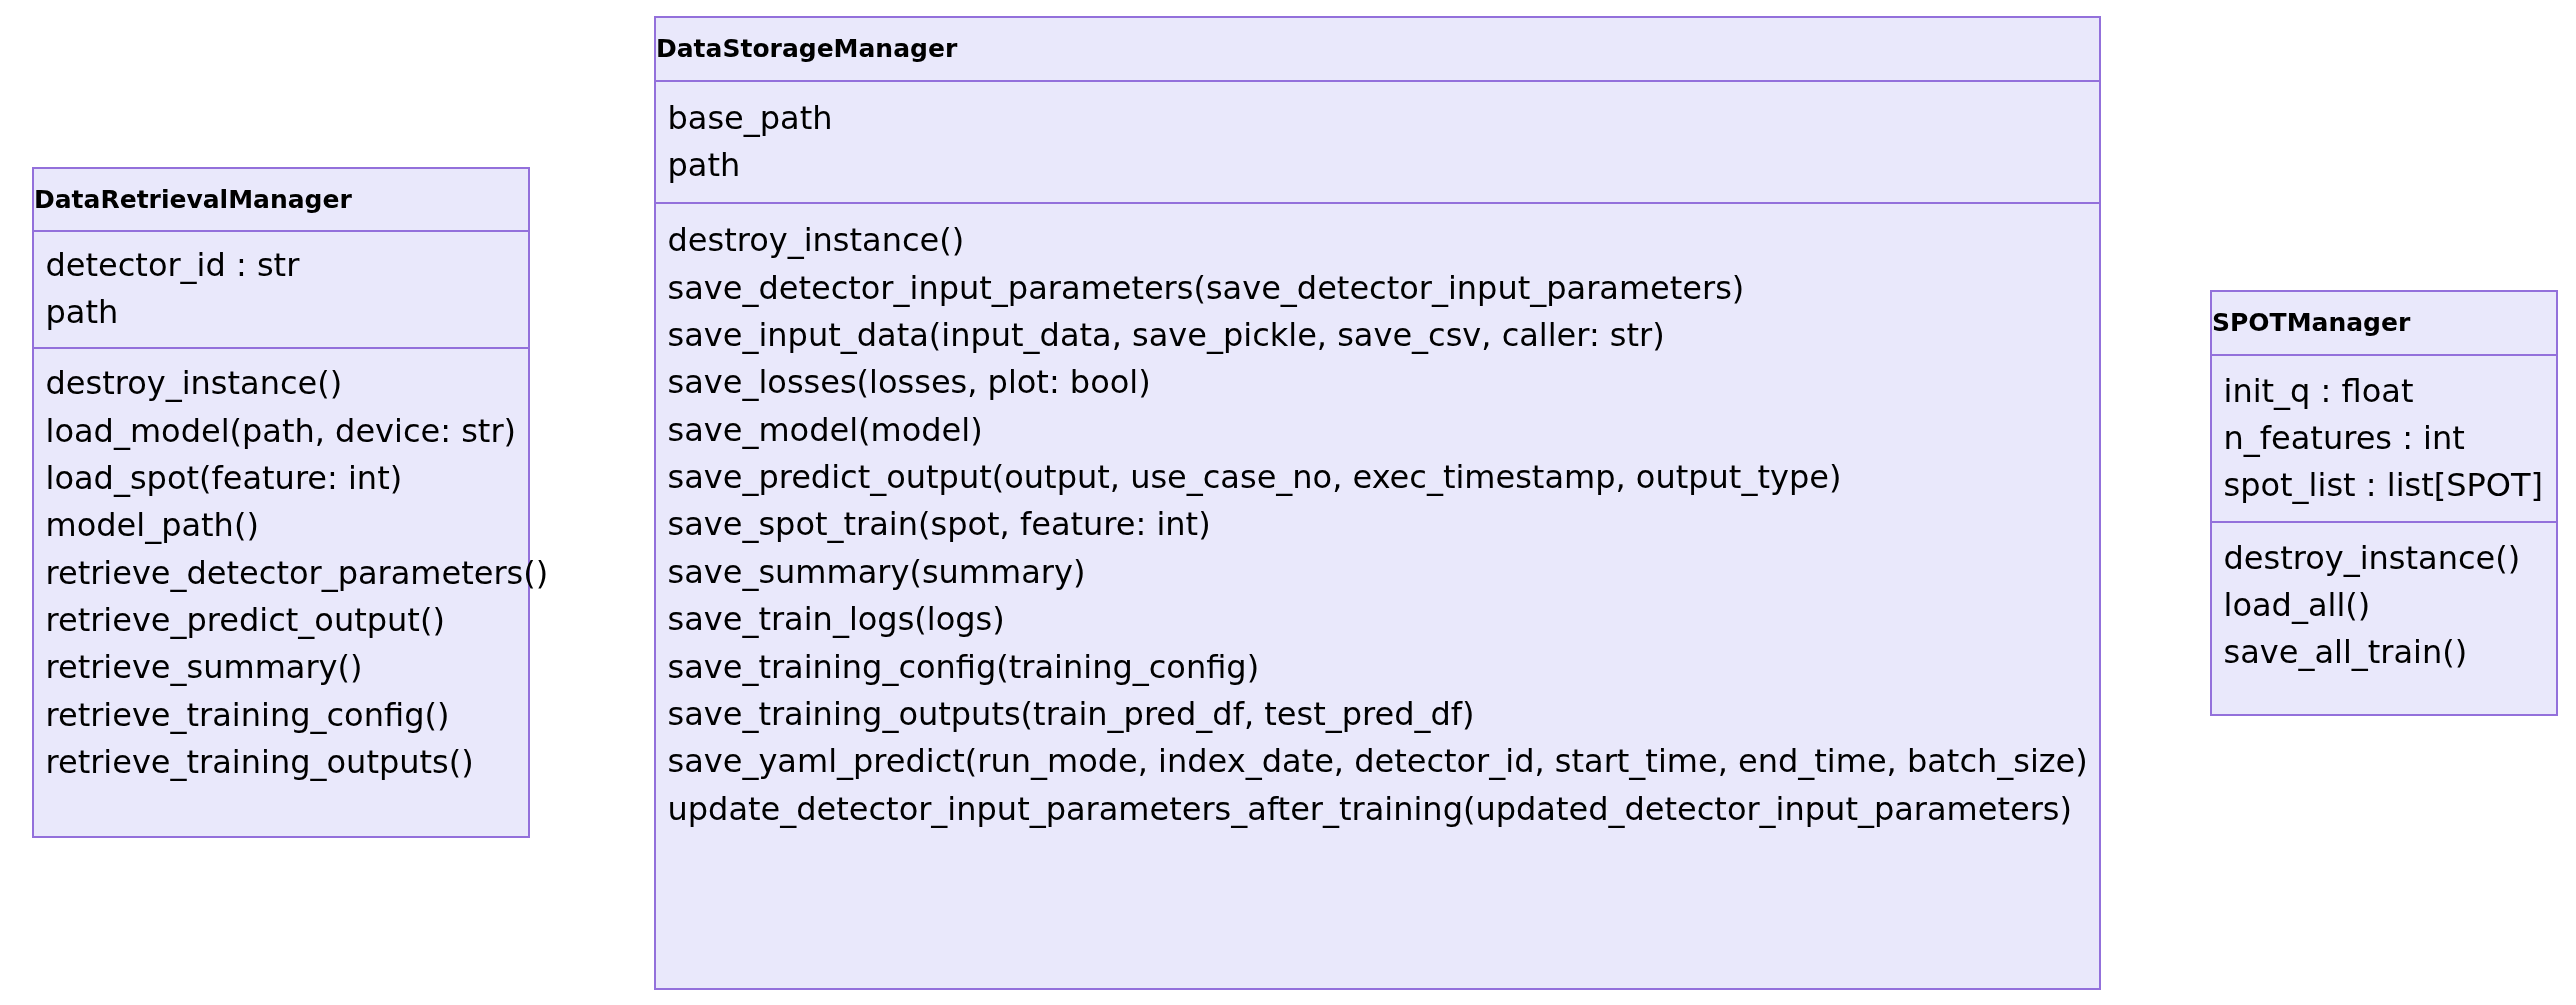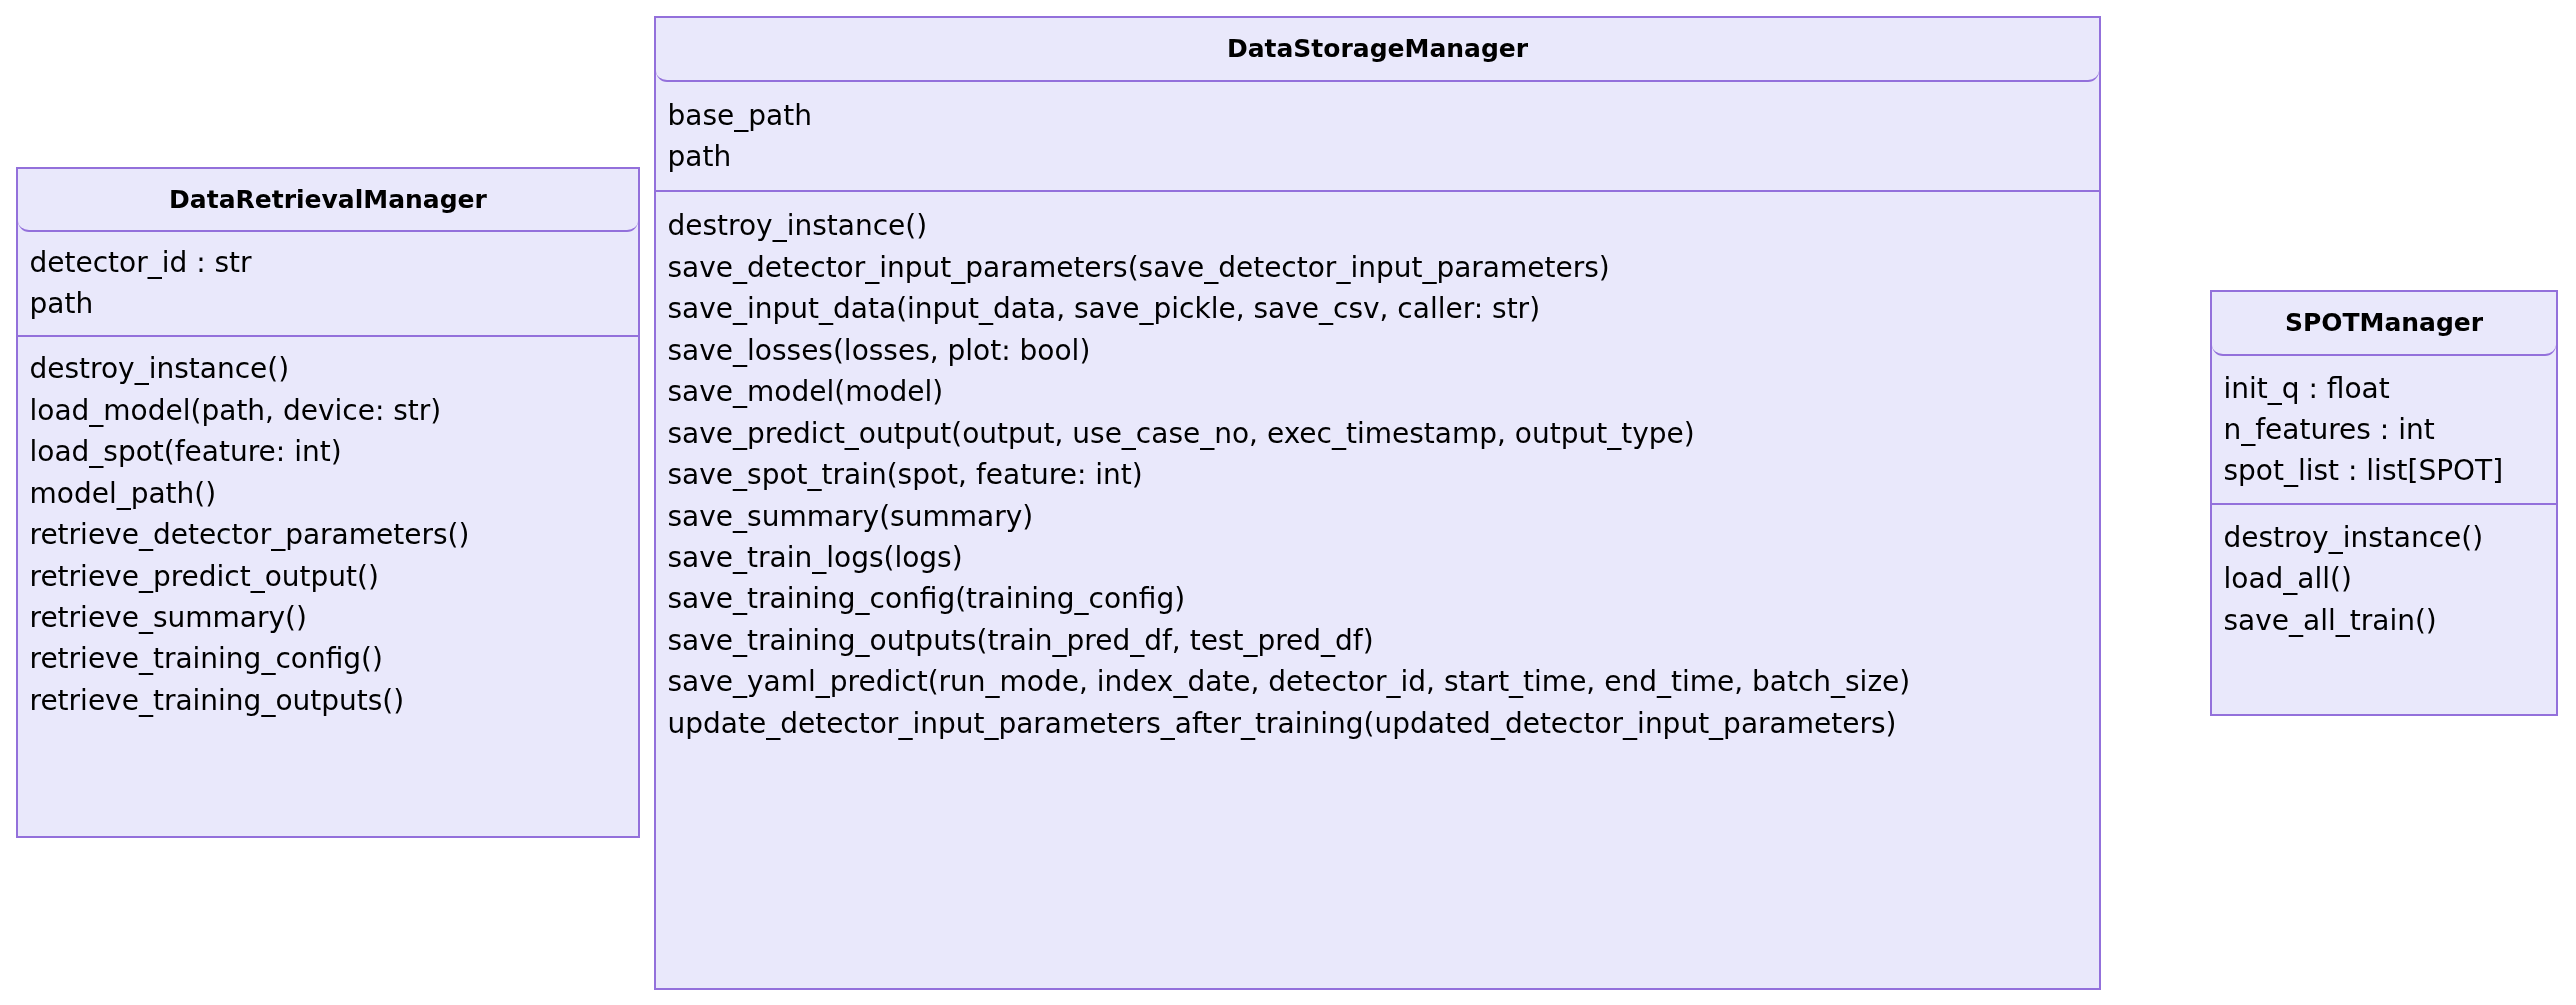--- a/index.html
+++ b/index.html
@@ -25,51 +25,49 @@
     box-sizing: border-box;
     background: #e9e8fb;
     border: 2.5px solid #9370db;
     display: flex;
     flex-direction: column;
   }
   .uml-title-compartment {
     box-sizing: border-box;
     display: flex;
     align-items: center;
-    justify-content: center;
     border-bottom: 2.5px solid #9370db;
-    border-radius: 11px;
   }
   .uml-title {
     font-weight: bold;
     font-size: 25px;
     color: #000000;
     line-height: 1.1;
     white-space: nowrap;
   }
   .uml-compartment {
     box-sizing: border-box;
     padding: 11.5px 10px 11.5px 11.5px;
   }
   .uml-compartment + .uml-compartment {
     border-top: 2.5px solid #9370db;
   }
   .uml-member {
-    font-size: 28px;
+    font-size: 32px;
     color: #000000;
     line-height: 1.48;
     white-space: nowrap;
     letter-spacing: 0px;
   }
 
   
   #class-dataretrievalmanager {
-    left: 16px;
+    left: 32px;
     top: 167px;
-    width: 624px;
+    width: 498px;
     height: 671px;
   }
   #class-dataretrievalmanager .uml-title-compartment { height: 63px; }
   #class-dataretrievalmanager .uml-compartment.attrs { padding-top: 10px; padding-bottom: 10px; }
 
   
   #class-datastoragemanager {
     left: 654px;
     top: 15.6px;
     width: 1447px;

